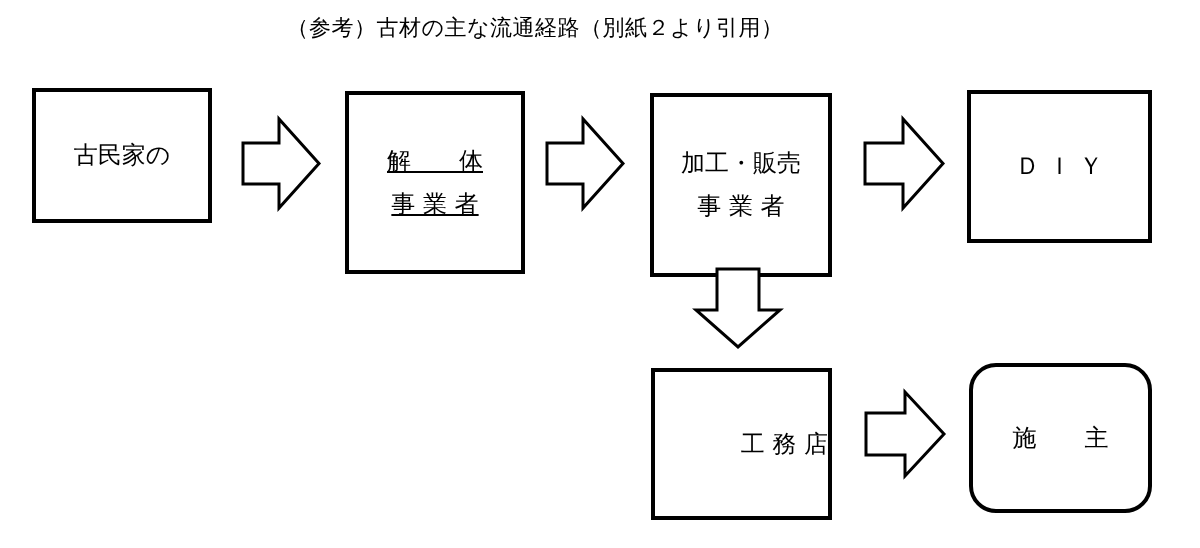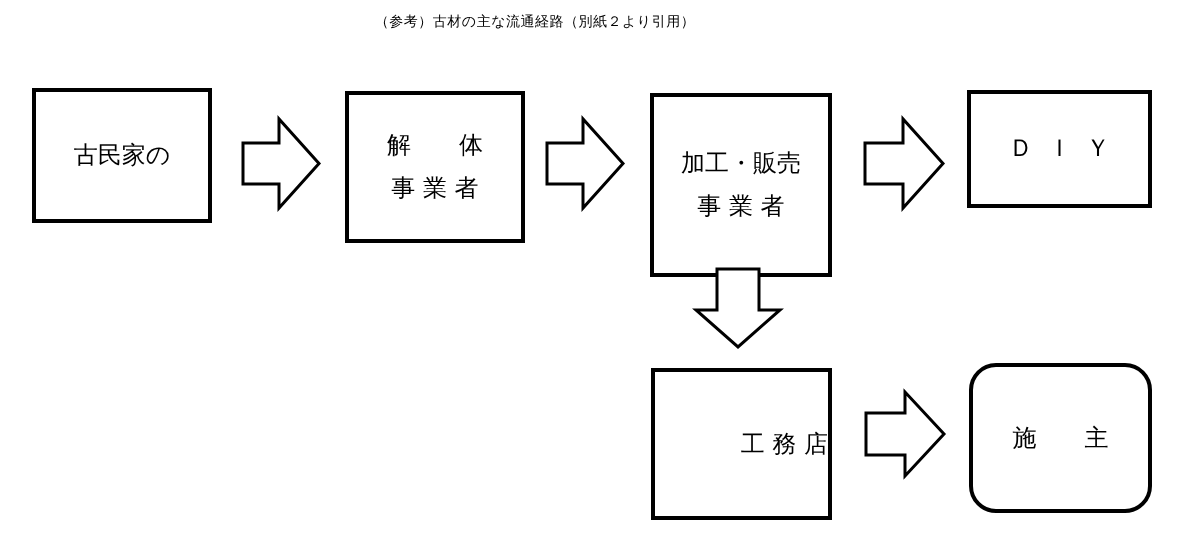--- a/index.html
+++ b/index.html
@@ -10,21 +10,21 @@
     background: #ffffff;
     color: #000000;
     font-family: "DejaVu Serif", "Liberation Serif", serif;
     overflow: hidden;
   }
   .title {
     position: absolute;
     top: 13px;
     left: 535px;
     transform: translateX(-50%);
-    font-size: 14px;
+    font-size: 22px;
     letter-spacing: 0.5px;
     white-space: nowrap;
   }
   .box {
     position: absolute;
     box-sizing: border-box;
     border: 4px solid #000000;
     background: #ffffff;
     display: flex;
     flex-direction: column;
@@ -38,23 +38,23 @@
   .arrow { position: absolute; }
   .arrow svg { display: block; overflow: visible; }
   .arrow polygon {
     fill: #ffffff;
     stroke: #000000;
     stroke-width: 3;
     stroke-linejoin: miter;
   }
   
   #box-owner      { left: 32px;  top: 88px;  width: 180px; height: 135px; justify-content: center; }
-  #box-demolition { left: 345px; top: 91px;  width: 180px; height: 152px; }
+  #box-demolition { left: 345px; top: 91px;  width: 180px; height: 183px; text-decoration: underline; }
   #box-processor  { left: 650px; top: 93px;  width: 182px; height: 184px; }
-  #box-diy        { left: 967px; top: 90px;  width: 185px; height: 118px; font-family: Liberation Mono, monospace; }
+  #box-diy        { left: 967px; top: 90px;  width: 185px; height: 153px; }
   #box-builder    { left: 651px; top: 368px; width: 181px; height: 152px; align-items: flex-end; }
   #box-client     { left: 969px; top: 363px; width: 183px; height: 150px; border-radius: 27px; }
   #arrow-1 { left: 241px; top: 117px; }
   #arrow-2 { left: 545px; top: 117px; }
   #arrow-3 { left: 863px; top: 117px; }
   #arrow-4 { left: 693px; top: 267px; }
   #arrow-5 { left: 864px; top: 390px; }
 </style>
 </head>
 <body>

